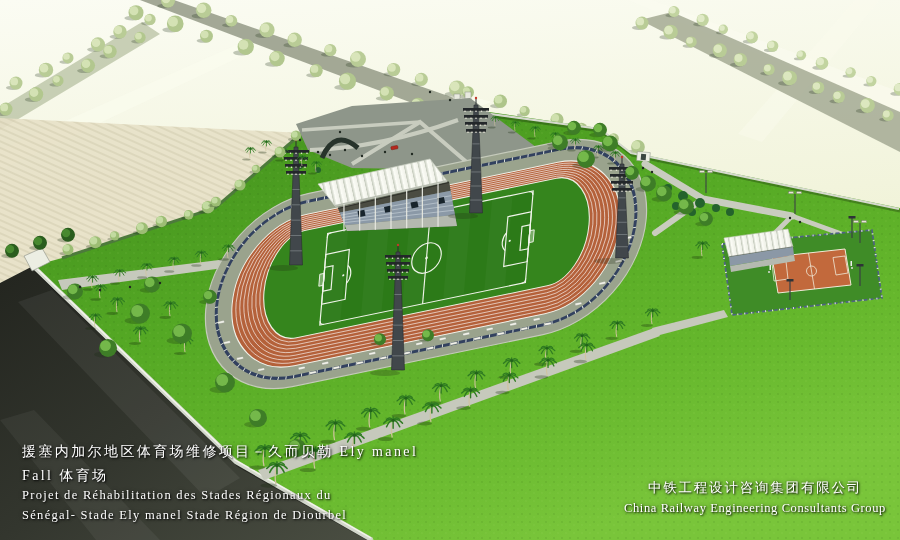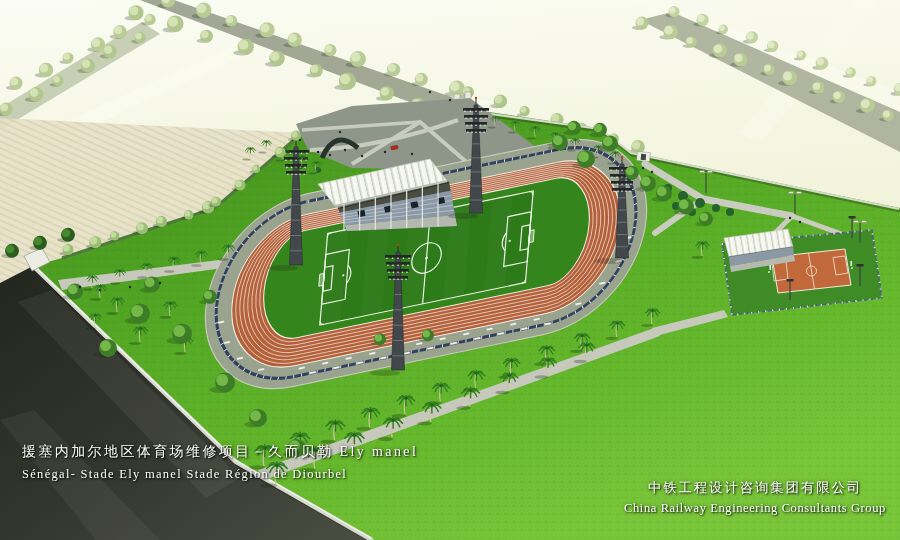--- a/index.html
+++ b/index.html
@@ -1345,19 +1345,21 @@
         <circle cx="652" cy="172" r="1.2" fill="#202821"></circle>
         <circle cx="790" cy="218" r="1.2" fill="#202821"></circle>
         <circle cx="800" cy="222" r="1.2" fill="#202821"></circle>
         <circle cx="450" cy="100" r="1.2" fill="#202821"></circle>
         <circle cx="430" cy="92" r="1.2" fill="#202821"></circle>
       </g>
 </svg>
 
 <div class="caption cap-left">
   <div class="zh">援塞内加尔地区体育场维修项目－久而贝勒 Ely manel</div>
+  <div class="zh2">Fall 体育场</div>
+  <div class="fr">Projet de Réhabilitation des Stades Régionaux du</div>
   <div class="fr">Sénégal- Stade Ely manel Stade Région de Diourbel</div>
 </div>
 <div class="caption cap-right">
   <div class="zh">中铁工程设计咨询集团有限公司</div>
   <div class="en">China Railway Engineering Consultants Group</div>
 </div>
 </div>
 
 </body></html>

